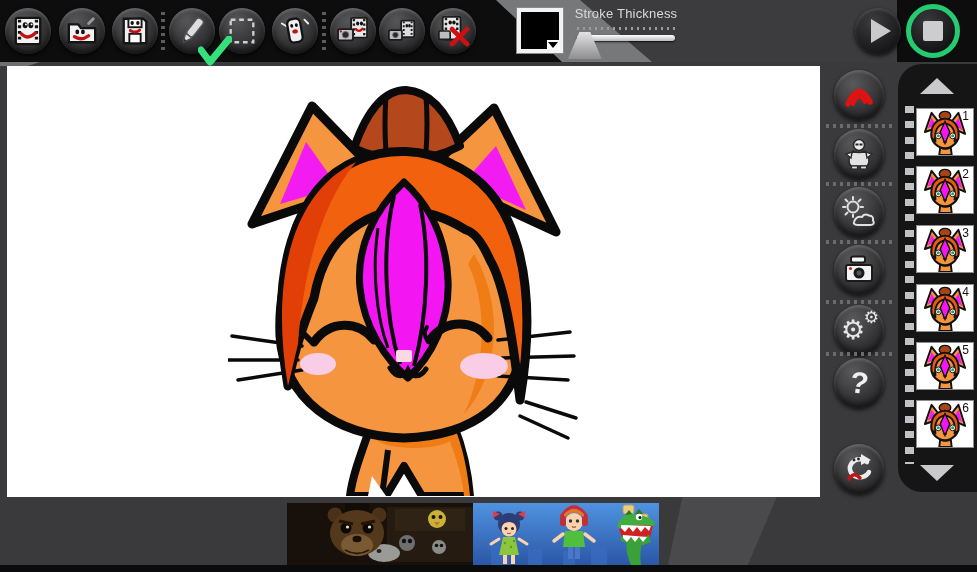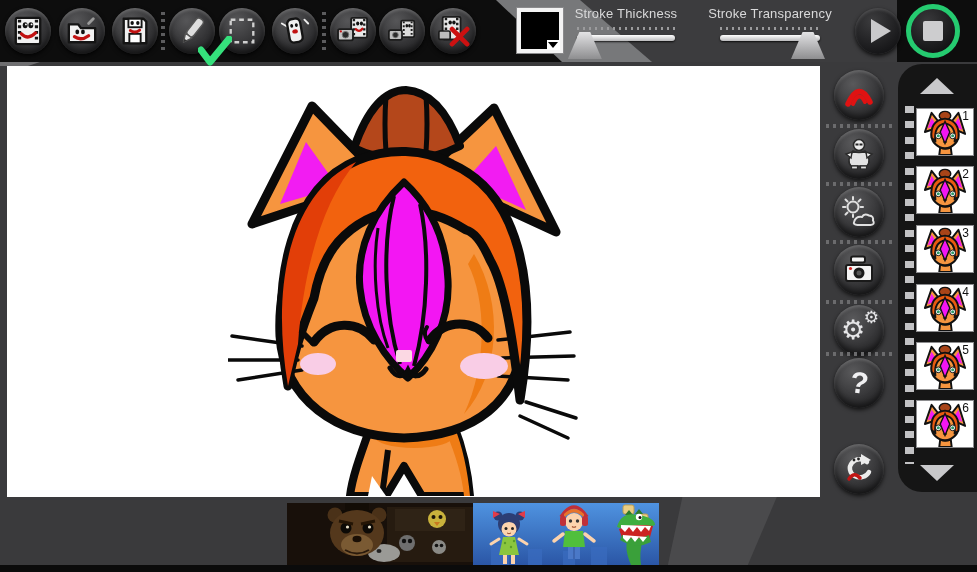--- a/index.html
+++ b/index.html
@@ -200,28 +200,20 @@
     <div id="swatch">
       <div class="corner"></div>
     </div>
 
     <div class="slidergrp" style="left:560px;width:132px;">
       <span class="sliderlabel">Stroke Thickness</span>
       <div class="trackwrap" style="margin-left:17px;width:98px;">
         <div class="ticks"></div>
         <div class="track"></div>
         <div class="thumb" style="left: 8%;"></div>
-      </div>
-    </div>
-    <div class="slidergrp" style="left:695px;width:150px;">
-      <span class="sliderlabel">Stroke Transparency</span>
-      <div class="trackwrap" style="margin-left:25px;width:100px;">
-        <div class="ticks"></div>
-        <div class="track"></div>
-        <div class="thumb" style="left: 88%;"></div>
       </div>
     </div>
 
     <div id="playbtn">
       <div class="tri"></div>
     </div>
     <div id="stopbtn">
       <div class="sq"></div>
     </div>
   </div>

